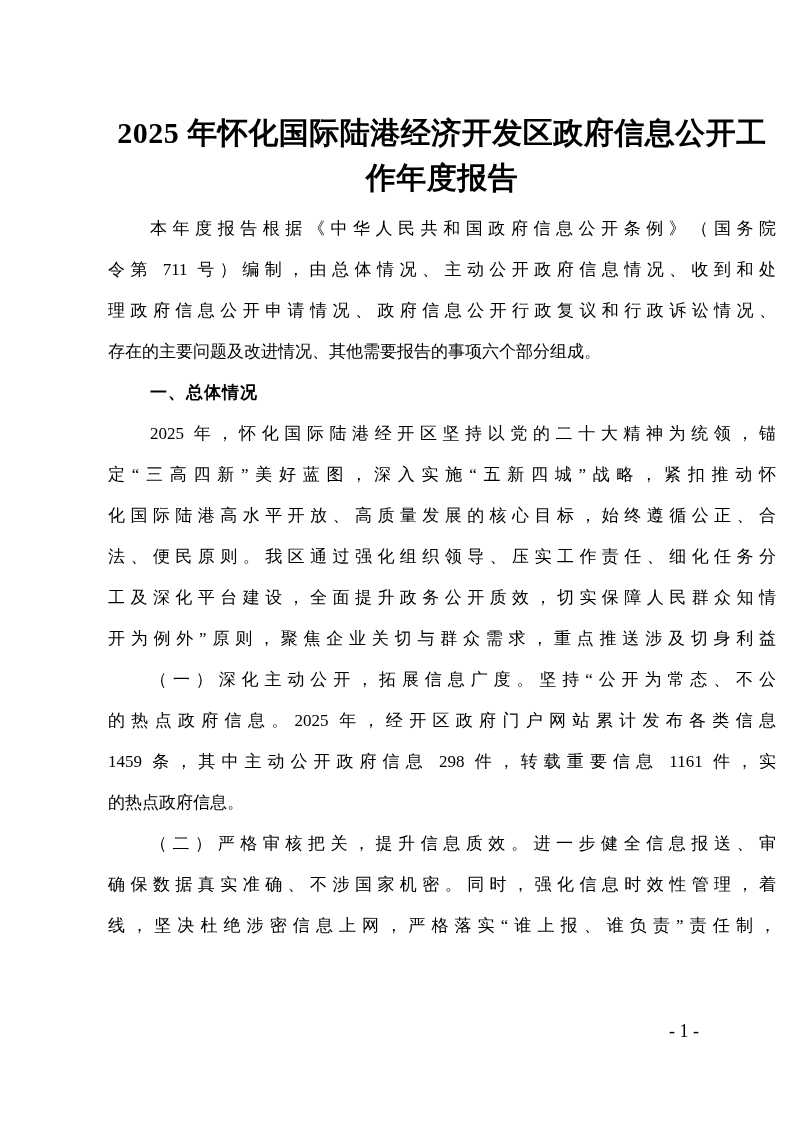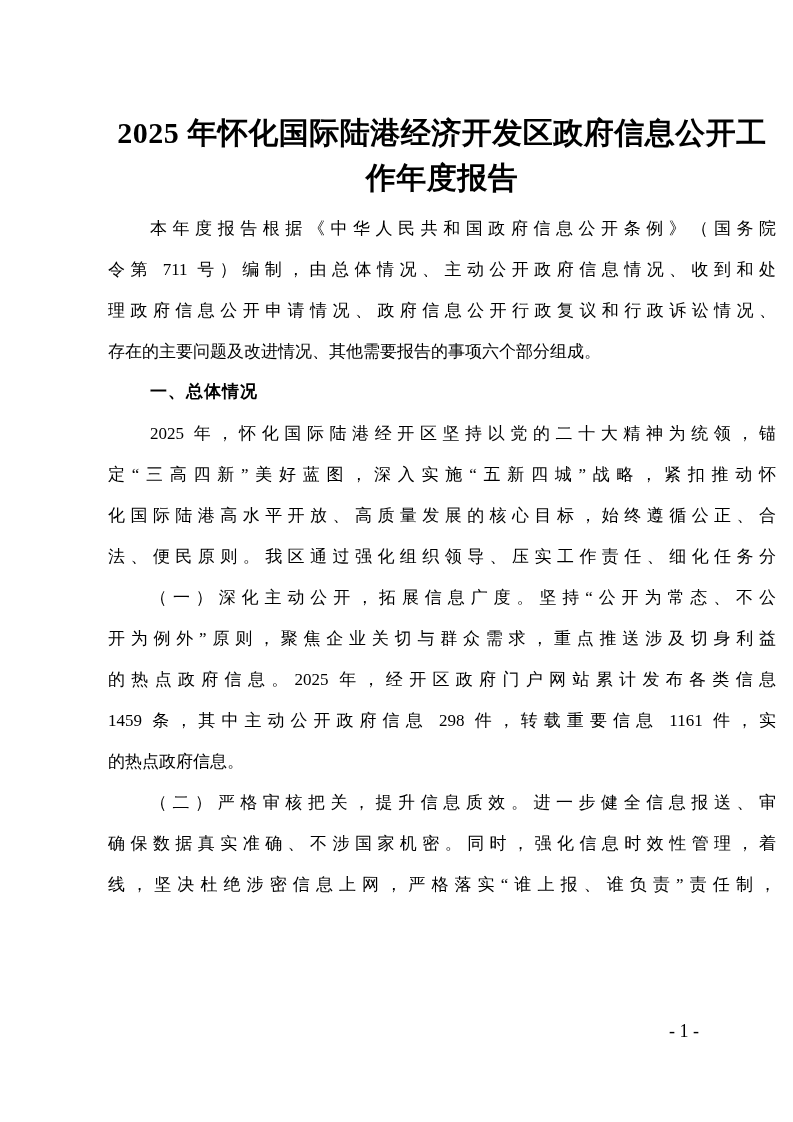--- a/index.html
+++ b/index.html
@@ -43,21 +43,21 @@
     text-align-last: justify;
     overflow: hidden;
   }
   .line.first {
     text-indent: 42px;
   }
   .line.endline {
     text-align-last: left;
   }
   .line.heading {
-    font-family: Liberation Mono, monospace;
+    font-family: Liberation Sans, sans-serif;
     font-weight: 700;
     text-align-last: left;
     letter-spacing: 1px;
   }
   .footer {
     position: absolute;
     top: 1020px;
     right: 94px;
     font-family: "Liberation Serif", "DejaVu Serif", serif;
     font-size: 18px;
@@ -77,22 +77,23 @@
     <div class="doc-body">
         <div class="line first">本年度报告根据《中华人民共和国政府信息公开条例》（国务院</div>
         <div class="line">令第 711 号）编制，由总体情况、主动公开政府信息情况、收到和处</div>
         <div class="line">理政府信息公开申请情况、政府信息公开行政复议和行政诉讼情况、</div>
         <div class="line endline">存在的主要问题及改进情况、其他需要报告的事项六个部分组成。</div>
         <div class="line heading first endline">一、总体情况</div>
         <div class="line first">2025 年，怀化国际陆港经开区坚持以党的二十大精神为统领，锚</div>
         <div class="line">定“三高四新”美好蓝图，深入实施“五新四城”战略，紧扣推动怀</div>
         <div class="line">化国际陆港高水平开放、高质量发展的核心目标，始终遵循公正、合</div>
         <div class="line">法、便民原则。我区通过强化组织领导、压实工作责任、细化任务分</div>
+        <div class="line">工及深化平台建设，全面提升政务公开质效，切实保障人民群众知情</div>
+        <div class="line">开为例外”原则，聚焦企业关切与群众需求，重点推送涉及切身利益</div>
         <div class="line first">（一）深化主动公开，拓展信息广度。坚持“公开为常态、不公</div>
-        <div class="line">开为例外”原则，聚焦企业关切与群众需求，重点推送涉及切身利益</div>
         <div class="line">的热点政府信息。2025 年，经开区政府门户网站累计发布各类信息</div>
         <div class="line">1459 条，其中主动公开政府信息 298 件，转载重要信息 1161 件，实</div>
         <div class="line endline">的热点政府信息。</div>
         <div class="line first">（二）严格审核把关，提升信息质效。进一步健全信息报送、审</div>
         <div class="line">确保数据真实准确、不涉国家机密。同时，强化信息时效性管理，着</div>
         <div class="line">线，坚决杜绝涉密信息上网，严格落实“谁上报、谁负责”责任制，</div>
       </div>
   </div>
   <div class="footer">- 1 -</div>
 </div>

